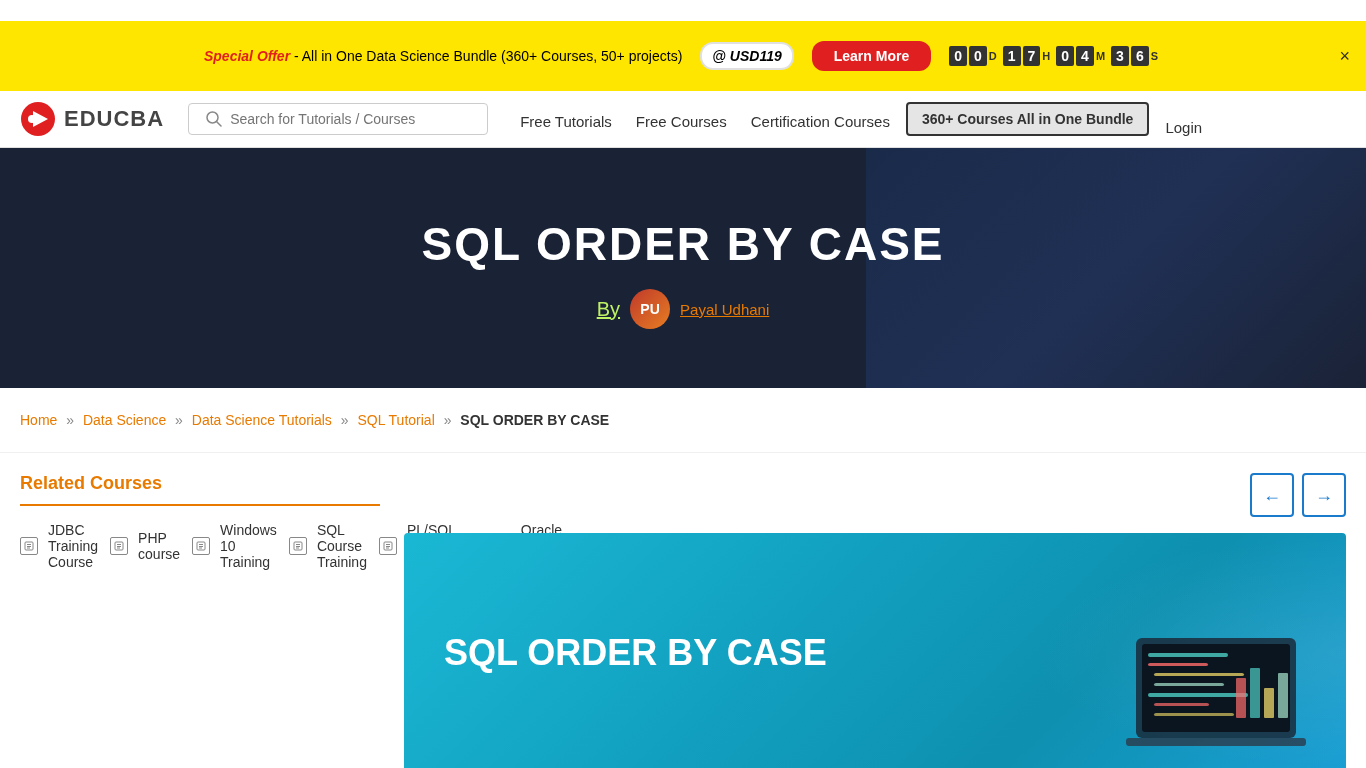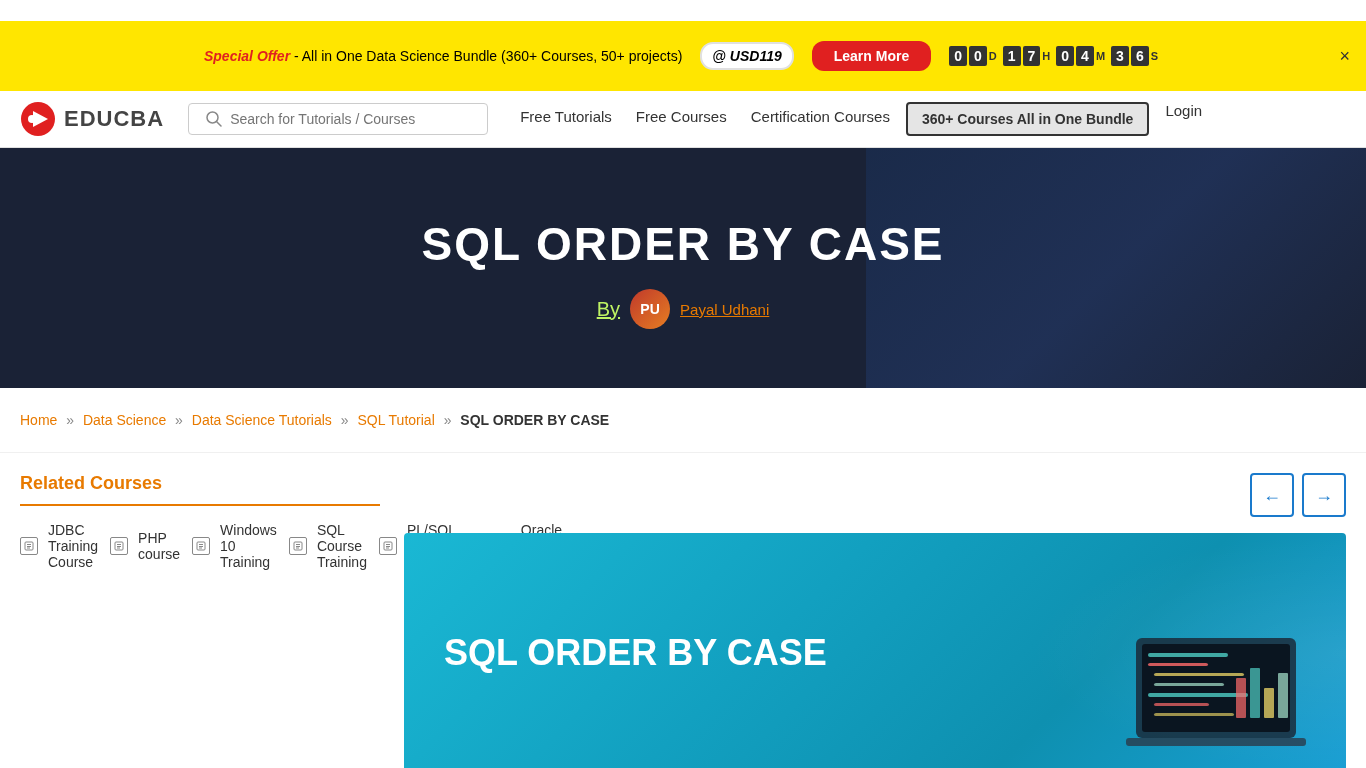--- a/index.html
+++ b/index.html
@@ -110,21 +110,21 @@
       border: none;
       outline: none;
       font-size: 14px;
       color: #888;
       width: 100%;
       background: transparent;
     }
     .search-icon-svg { color: #888; flex-shrink: 0; }
     .nav-links {
       display: flex;
-      align-items: flex-start;
+      align-items: flex-end;
       gap: 8px;
       margin-left: 8px;
     }
     .nav-link {
       font-size: 15px;
       color: #333;
       text-decoration: none;
       padding: 6px 8px;
       cursor: pointer;
     }

